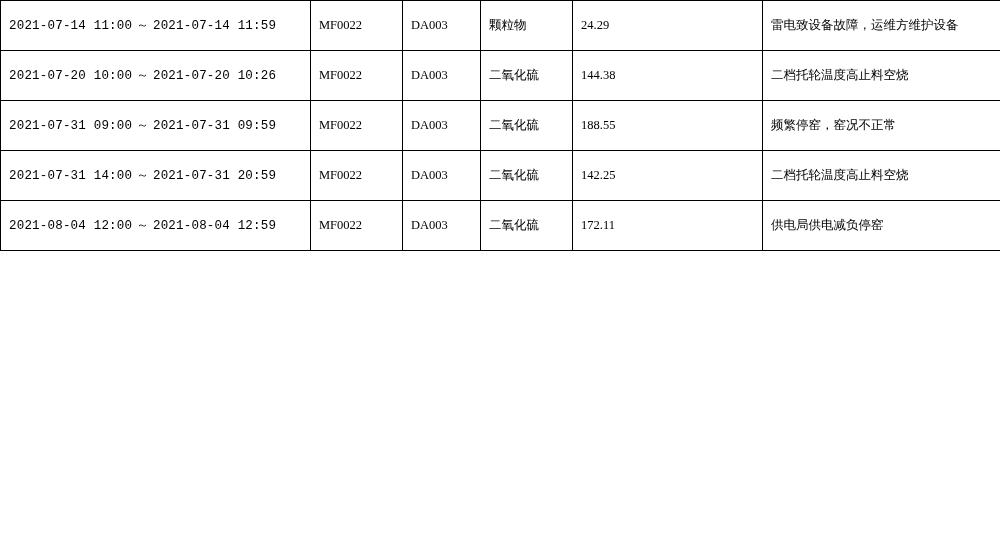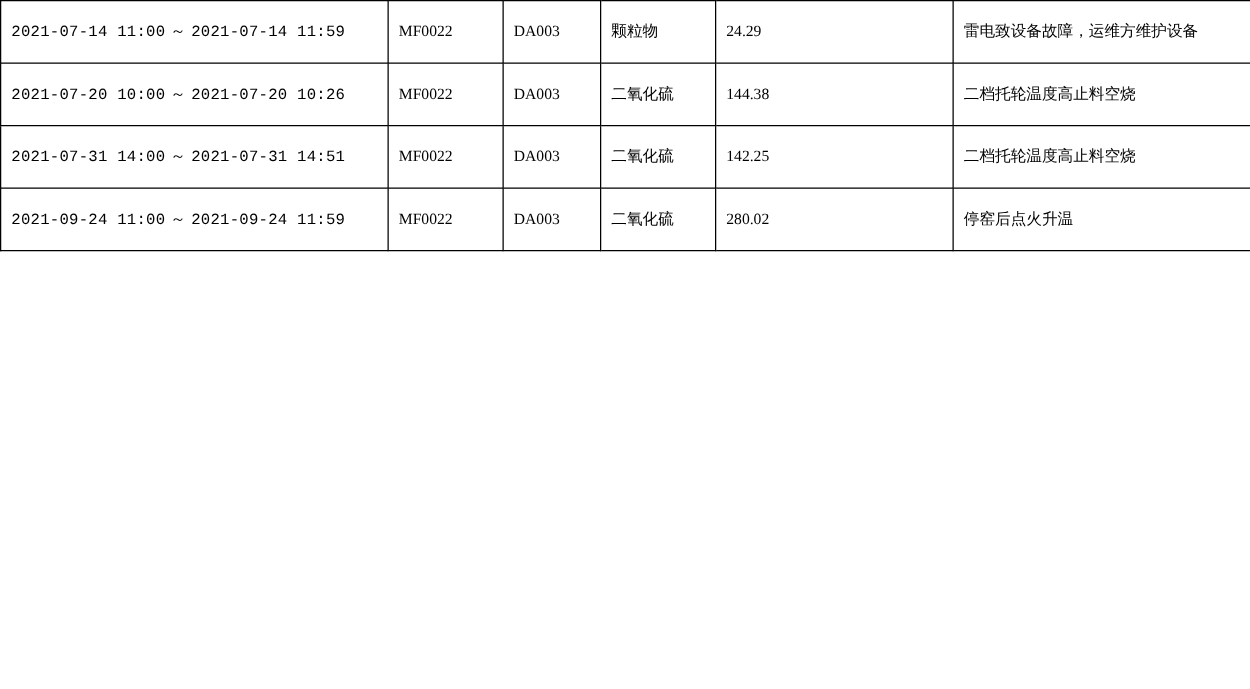--- a/index.html
+++ b/index.html
@@ -100,30 +100,38 @@
         </tr>
         <tr>
           <td class="period"><span>2021-07-20 10:00</span><span class="tilde">～</span><span>2021-07-20 10:26</span></td>
           <td class="device">MF0022</td>
           <td class="point">DA003</td>
           <td class="pollutant">二氧化硫</td>
           <td class="value">144.38</td>
           <td class="reason">二档托轮温度高止料空烧</td>
         </tr>
         <tr>
-          <td class="period"><span>2021-07-31 14:00</span><span class="tilde">～</span><span>2021-07-31 14:51</span></td>
+          <td class="period"><span>2021-07-31 09:00</span><span class="tilde">～</span><span>2021-07-31 09:59</span></td>
+          <td class="device">MF0022</td>
+          <td class="point">DA003</td>
+          <td class="pollutant">二氧化硫</td>
+          <td class="value">188.55</td>
+          <td class="reason">频繁停窑，窑况不正常</td>
+        </tr>
+        <tr>
+          <td class="period"><span>2021-07-31 14:00</span><span class="tilde">～</span><span>2021-07-31 20:59</span></td>
           <td class="device">MF0022</td>
           <td class="point">DA003</td>
           <td class="pollutant">二氧化硫</td>
           <td class="value">142.25</td>
           <td class="reason">二档托轮温度高止料空烧</td>
         </tr>
         <tr>
-          <td class="period"><span>2021-09-24 11:00</span><span class="tilde">～</span><span>2021-09-24 11:59</span></td>
+          <td class="period"><span>2021-08-04 12:00</span><span class="tilde">～</span><span>2021-08-04 12:59</span></td>
           <td class="device">MF0022</td>
           <td class="point">DA003</td>
           <td class="pollutant">二氧化硫</td>
-          <td class="value">280.02</td>
-          <td class="reason">停窑后点火升温</td>
+          <td class="value">172.11</td>
+          <td class="reason">供电局供电减负停窑</td>
         </tr>
       </tbody>
   </table>
 </div>
 
 </body></html>

